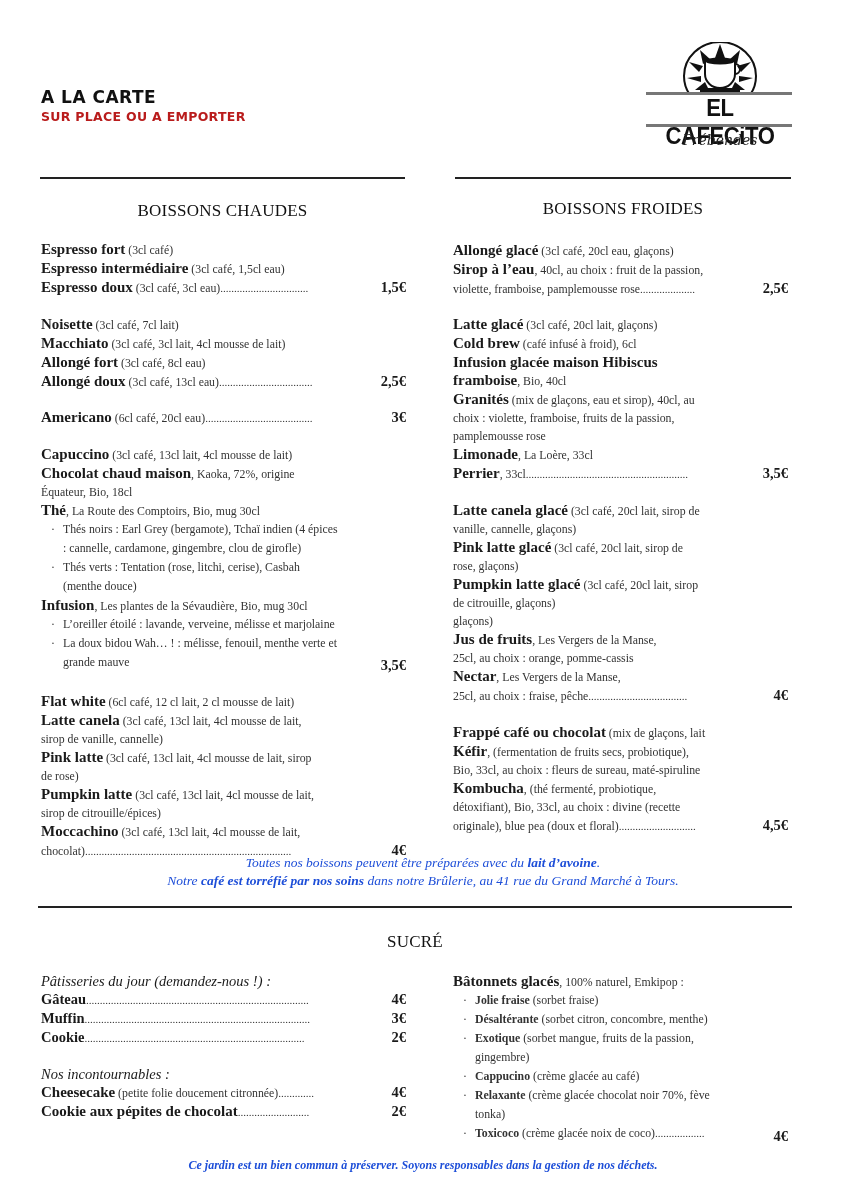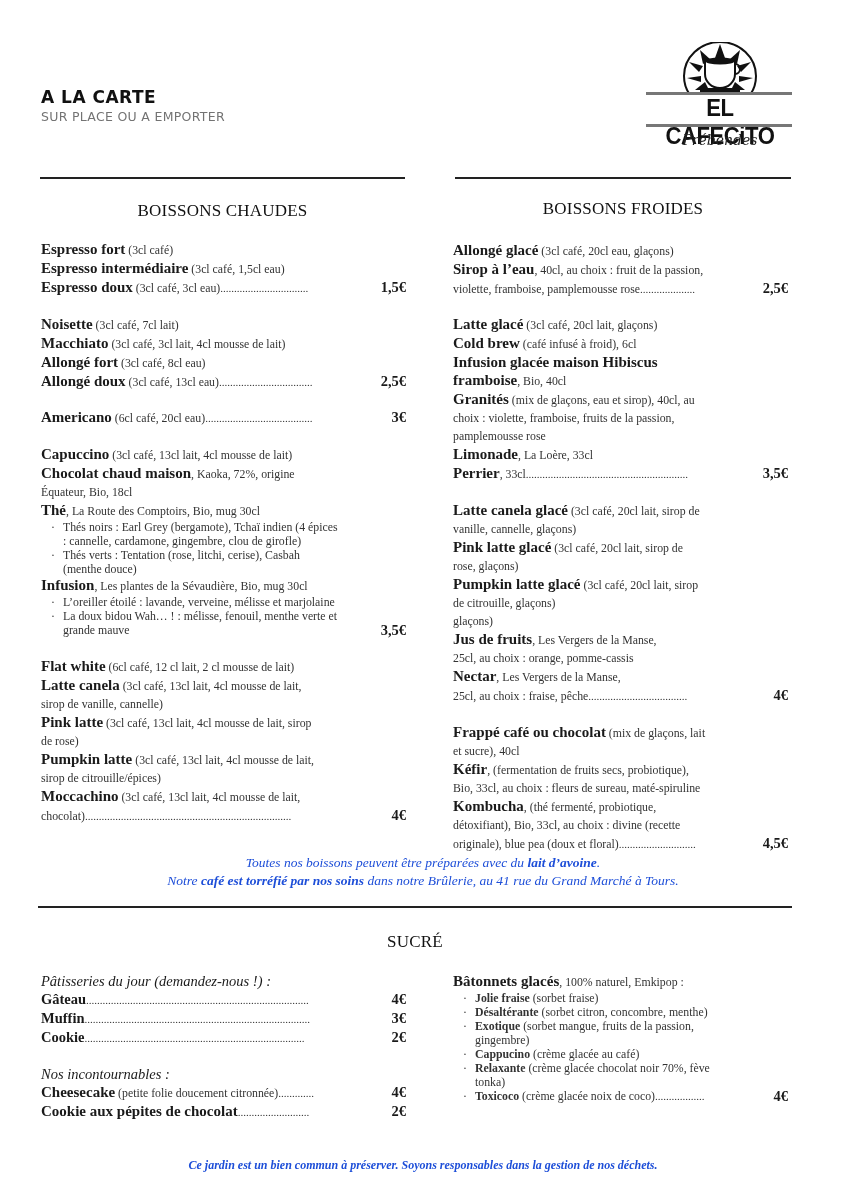--- a/index.html
+++ b/index.html
@@ -2,38 +2,38 @@
 <html><head>
 <meta charset="utf-8">
 <style>
   html, body { margin: 0; padding: 0; background: #ffffff; }
   body { width: 848px; height: 1200px; position: relative; overflow: hidden;
          font-family: "DejaVu Serif", "Liberation Serif", serif; color: #1a1a1a; }
   .abs { position: absolute; }
   .hdr-title { left: 41px; top: 87px; font-family: "DejaVu Sans", "Liberation Sans", sans-serif;
                font-weight: bold; font-size: 17px; letter-spacing: 0.5px; color: #111; line-height: 20px; }
   .hdr-sub { left: 41px; top: 109px; font-family: "DejaVu Sans", "Liberation Sans", sans-serif;
-             font-weight: normal; font-size: 12.5px; letter-spacing: 0.3px; color: #737373; line-height: 15px; }
+             font-weight: bold; font-size: 12.5px; letter-spacing: 0.3px; color: #b91c1c; line-height: 15px; }
   .logo { left: 645px; top: 42px; width: 150px; height: 118px; }
   .logo-name { position: absolute; left: 0; top: 52px; width: 150px; text-align: center;
                font-family: "Liberation Sans", "DejaVu Sans", sans-serif; font-weight: bold;
                font-size: 24px; letter-spacing: -0.5px; color: #111; transform: scaleX(0.92); }
   .logo-bar { position: absolute; left: 1px; width: 146px; height: 3px; background: #777; }
   .logo-sub { position: absolute; left: 0; top: 90px; width: 150px; text-align: center;
               font-family: "DejaVu Serif", serif; font-style: italic; font-size: 14px; color: #222; }
   .rule { height: 2px; background: #222; }
   .sec-title { font-family: "Liberation Serif", "DejaVu Serif", serif; font-size: 17px; font-weight: normal;
                color: #111; text-align: center; letter-spacing: 0.2px; }
   .col { font-family: "Liberation Serif", "DejaVu Serif", serif; }
   .line { font-size: 14.5px; line-height: 18px; white-space: nowrap; position: relative; }
   .line b { font-weight: bold; font-size: 15px; }
   .det { font-size: 11.8px; color: #333; }
   .dots { letter-spacing: 0px; color: #333; font-size: 11px; }
   .price { position: absolute; font-weight: bold; font-size: 14.5px; text-align: right; width: 50px; }
-  .bul { font-size: 11.8px; color: #333; line-height: 14px; padding-left: 22px; text-indent: -12px; white-space: normal; }
+  .bul { font-size: 11.8px; color: #333; line-height: 19px; padding-left: 22px; text-indent: -12px; white-space: normal; }
   .bul::before { content: "·"; display: inline-block; width: 12px; text-indent: 0; }
   .note { font-family: Liberation Serif, serif; font-style: italic; font-size: 13.5px;
           color: #1d4ed8; text-align: center; }
   .note b { font-style: italic; }
   .ital-head { font-style: italic; font-weight: normal; font-size: 14.5px; }
 </style>
 </head>
 <body>
 
 <div class="abs hdr-title">A LA CARTE</div>
@@ -143,21 +143,20 @@
   <div class="line det">de citrouille, glaçons)</div>
   <div class="line det">glaçons)</div>
   <div class="line"><b>Jus de fruits</b><span class="det">, Les Vergers de la Manse,</span></div>
   <div class="line det">25cl, au choix : orange, pomme-cassis</div>
   <div class="line"><b>Nectar</b><span class="det">, Les Vergers de la Manse,</span></div>
   <div class="line"><span class="det">25cl, au choix : fraise, pêche</span><span class="dots">....................................</span>
     <span class="price" style="left:285px;top:0">4€</span></div>
 
   <div style="height:18px"></div>
   <div class="line"><b>Frappé café ou chocolat</b><span class="det"> (mix de glaçons, lait</span></div>
-  <div class="line det">et sucre), 40cl</div>
   <div class="line"><b>Kéfir</b><span class="det">, (fermentation de fruits secs, probiotique),</span></div>
   <div class="line det">Bio, 33cl, au choix : fleurs de sureau, maté-spiruline</div>
   <div class="line"><b>Kombucha</b><span class="det">, (thé fermenté, probiotique,</span></div>
   <div class="line det">détoxifiant), Bio, 33cl, au choix : divine (recette</div>
   <div class="line"><span class="det">originale), blue pea (doux et floral)</span><span class="dots">............................</span>
     <span class="price" style="left:285px;top:0">4,5€</span></div>
 </div>
 
 <div class="abs note" style="left:40px;top:855px;width:766px;">
   <span>Toutes nos boissons peuvent être préparées avec du </span><b>lait d’avoine</b><span>.</span>

